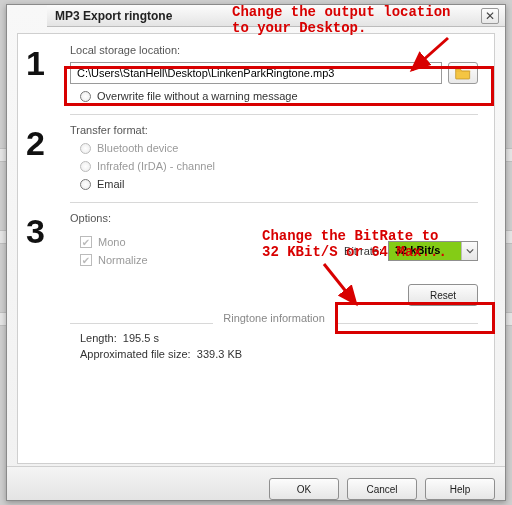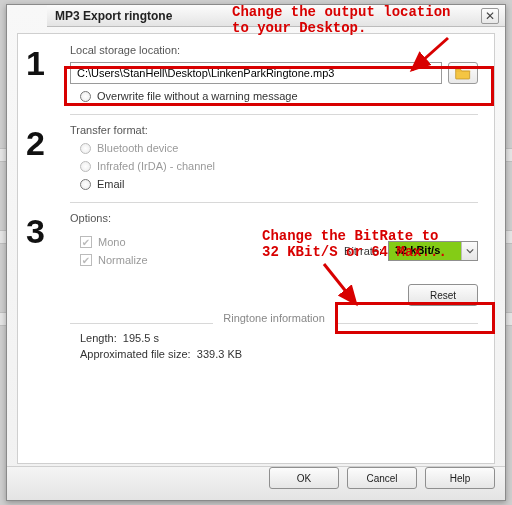--- a/index.html
+++ b/index.html
@@ -99,21 +99,21 @@
     cursor: pointer;
   }
   .ring-hdr { display: flex; align-items: flex-end; color: #888; padding: 6px 16px 4px 52px;}
   .ring-hdr .line { flex:1; border-top:1px solid #d8d8d8; }
   .ring-hdr .txt { padding: 0 10px; font-size: 11px; }
   .ring-info { padding: 2px 16px 8px 62px; color: #333; font-size: 11px; line-height: 16px;}
   .footer {
     position: absolute; left: 0; right: 0; bottom: 0; height: 34px;
     background: linear-gradient(#f4f4f4,#e4e4e4);
     border-top: 1px solid #cfcfcf;
-    display: flex; align-items: flex-start; justify-content: flex-end;
+    display: flex; align-items: flex-end; justify-content: flex-end;
     gap: 8px; padding: 0 10px;
   }
   
   .anno-box { position: absolute; border: 3px solid #d80000; pointer-events: none; }
   .anno-text { position: absolute; color: #d80000; font-family: Liberation Mono, monospace; font-weight: bold; font-size: 14px; line-height: 16px; text-align: left; pointer-events:none; white-space: pre; }
   .arrow { position: absolute; pointer-events: none; }
 </style>
 </head>
 <body>
 

